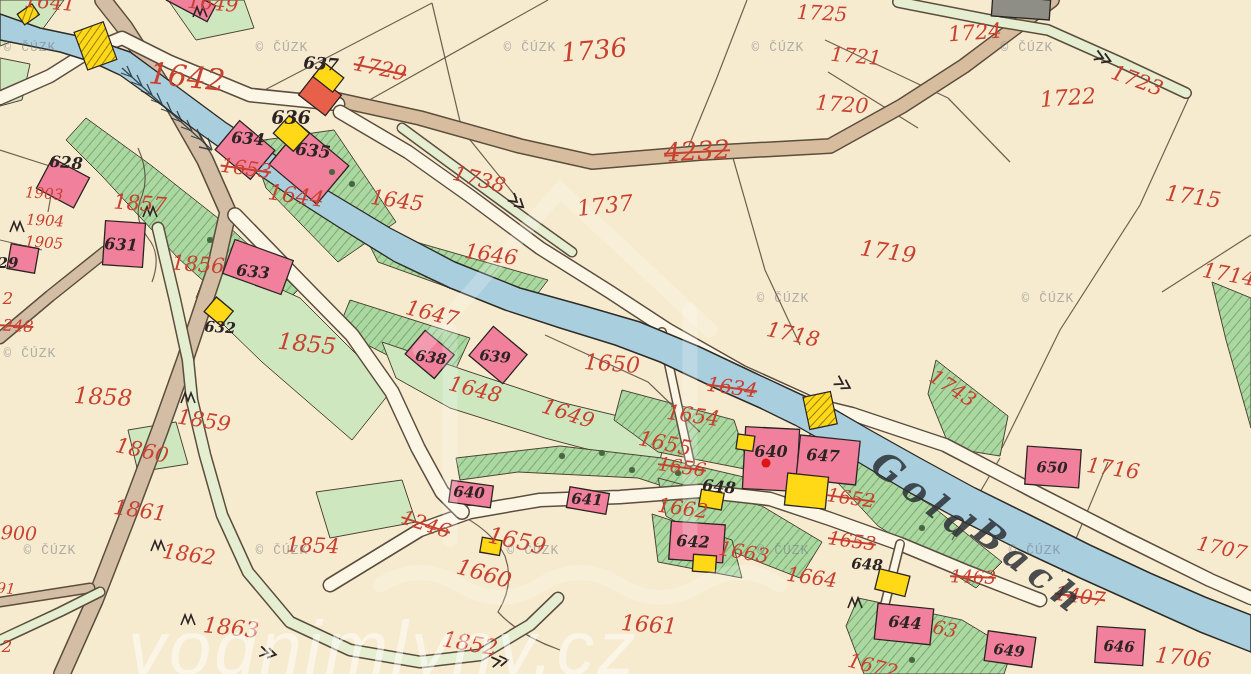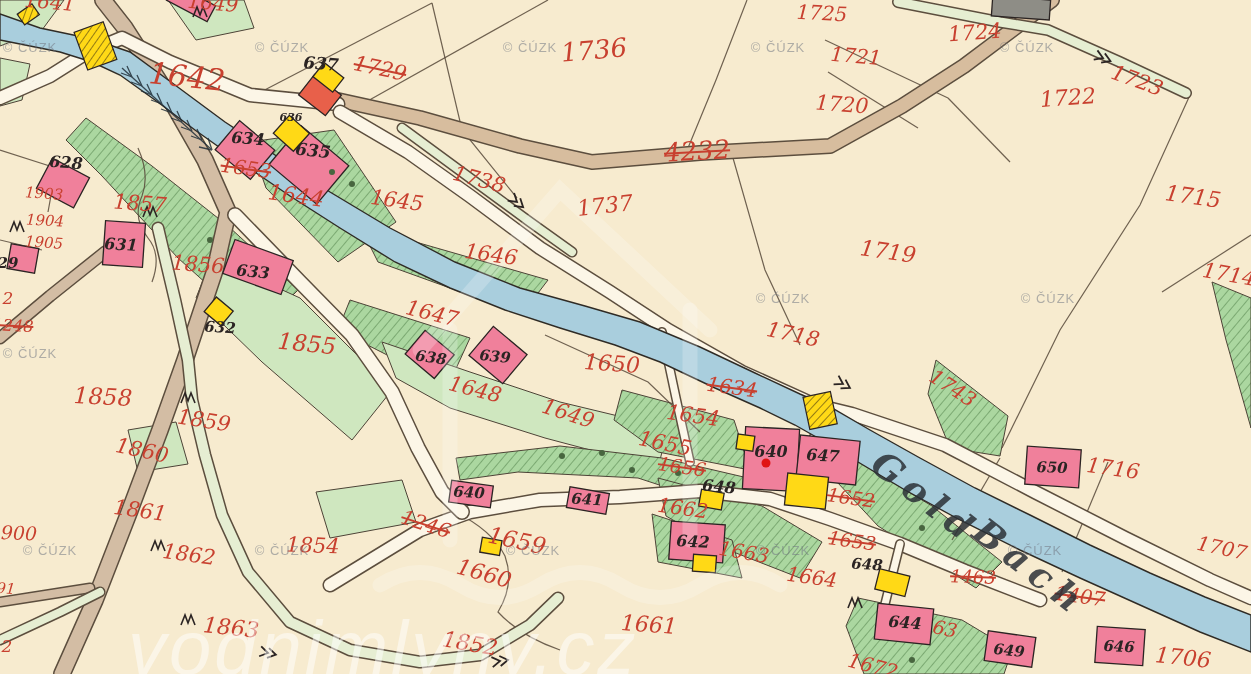--- a/index.html
+++ b/index.html
@@ -3,21 +3,21 @@
 <meta charset="utf-8">
 <style>
   html,body{margin:0;padding:0;background:#222;}
   #stage{position:relative;width:1251px;height:674px;overflow:hidden;background:var(--paper,#f7ebcf);font-family:"DejaVu Serif",serif;}
   #map-svg{position:absolute;left:0;top:0;}
   #labels{position:absolute;left:0;top:0;width:100%;height:100%;pointer-events:none;}
   .lbl{position:absolute;white-space:nowrap;line-height:1;transform:translate(-50%,-50%);}
   .red{color:var(--ink_red,#c8402f);font-style:italic;font-weight:500;}
   .blk{color:var(--ink_black,#2b2423);font-style:italic;font-weight:600;}
   .struck{text-decoration:line-through;text-decoration-thickness:2px;}
-  .cuzk{color:rgba(115,120,132,.55);font-family:Liberation Sans, sans-serif;font-style:normal;letter-spacing:1px;}
+  .cuzk{color:rgba(115,120,132,.55);font-family:Liberation Mono, monospace;font-style:normal;letter-spacing:1px;}
   .stream-name{color:#2c3137;font-style:italic;font-weight:600;letter-spacing:8px;opacity:.85;}
   #site-wm{position:absolute;left:128px;top:604px;font-size:76px;font-style:italic;letter-spacing:3px;
      color:rgba(255,255,255,.5);font-family:"Liberation Sans",sans-serif;pointer-events:none;}
   .bnd{stroke:#57493a;stroke-width:1.2;fill:none;opacity:.85;}
 </style>
 </head>
 <body>
 
 <div id="stage">
 <svg id="map-svg" width="1251" height="674" viewBox="0 0 1251 674">
@@ -259,21 +259,21 @@
       <div class="lbl red struck" style="left: 851px; top: 498px; font-size: 19px; transform: translate(-50%, -50%) rotate(8deg);">1652</div>
       <div class="lbl red struck" style="left: 852px; top: 541px; font-size: 19px; transform: translate(-50%, -50%) rotate(8deg);">1653</div>
       <div class="lbl red struck" style="left: 973px; top: 577px; font-size: 18px; transform: translate(-50%, -50%) rotate(2deg);">1463</div>
       <div class="lbl red struck" style="left: 1080px; top: 596px; font-size: 20px; transform: translate(-50%, -50%) rotate(8deg);">1407</div>
       <div class="lbl red" style="left: 1113px; top: 469px; font-size: 21px; transform: translate(-50%, -50%) rotate(8deg);">1716</div>
       <div class="lbl red" style="left: 1222px; top: 548px; font-size: 20px; transform: translate(-50%, -50%) rotate(12deg);">1707</div>
       <div class="lbl red" style="left: 1183px; top: 658px; font-size: 22px; transform: translate(-50%, -50%) rotate(6deg);">1706</div>
       <div class="lbl red" style="left: 873px; top: 666px; font-size: 20px; transform: translate(-50%, -50%) rotate(15deg);">1672</div>
       <div class="lbl red" style="left: 945px; top: 629px; font-size: 19px; transform: translate(-50%, -50%) rotate(12deg);">63</div>
       <div class="lbl blk" style="left: 321px; top: 64px; font-size: 17px; transform: translate(-50%, -50%) rotate(4deg);">637</div>
-      <div class="lbl blk" style="left: 291px; top: 117px; font-size: 11px; transform: translate(-50%, -50%) rotate(0deg);">636</div>
+      <div class="lbl blk" style="left: 291px; top: 117px; font-size: 19px; transform: translate(-50%, -50%) rotate(0deg);">636</div>
       <div class="lbl blk" style="left: 248px; top: 139px; font-size: 16px; transform: translate(-50%, -50%) rotate(4deg);">634</div>
       <div class="lbl blk" style="left: 313px; top: 151px; font-size: 17px; transform: translate(-50%, -50%) rotate(6deg);">635</div>
       <div class="lbl blk" style="left: 66px; top: 163px; font-size: 16px; transform: translate(-50%, -50%) rotate(4deg);">628</div>
       <div class="lbl blk" style="left: 8px; top: 263px; font-size: 15px; transform: translate(-50%, -50%) rotate(0deg);">29</div>
       <div class="lbl blk" style="left: 121px; top: 245px; font-size: 16px; transform: translate(-50%, -50%) rotate(3deg);">631</div>
       <div class="lbl blk" style="left: 253px; top: 272px; font-size: 16px; transform: translate(-50%, -50%) rotate(6deg);">633</div>
       <div class="lbl blk" style="left: 220px; top: 328px; font-size: 15px; transform: translate(-50%, -50%) rotate(4deg);">632</div>
       <div class="lbl blk" style="left: 431px; top: 358px; font-size: 15px; transform: translate(-50%, -50%) rotate(8deg);">638</div>
       <div class="lbl blk" style="left: 495px; top: 357px; font-size: 15px; transform: translate(-50%, -50%) rotate(6deg);">639</div>
       <div class="lbl blk" style="left: 469px; top: 493px; font-size: 15px; transform: translate(-50%, -50%) rotate(4deg);">640</div>

